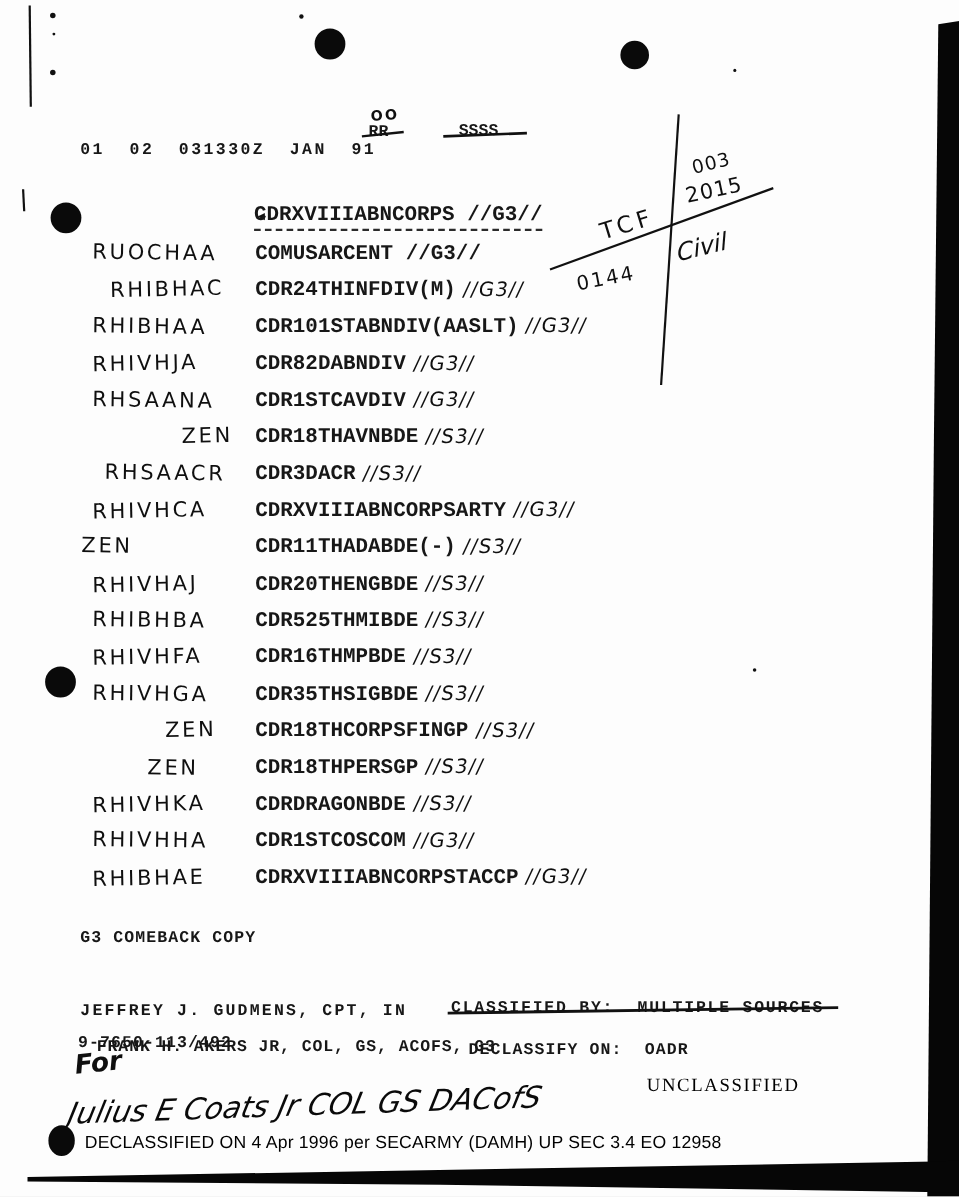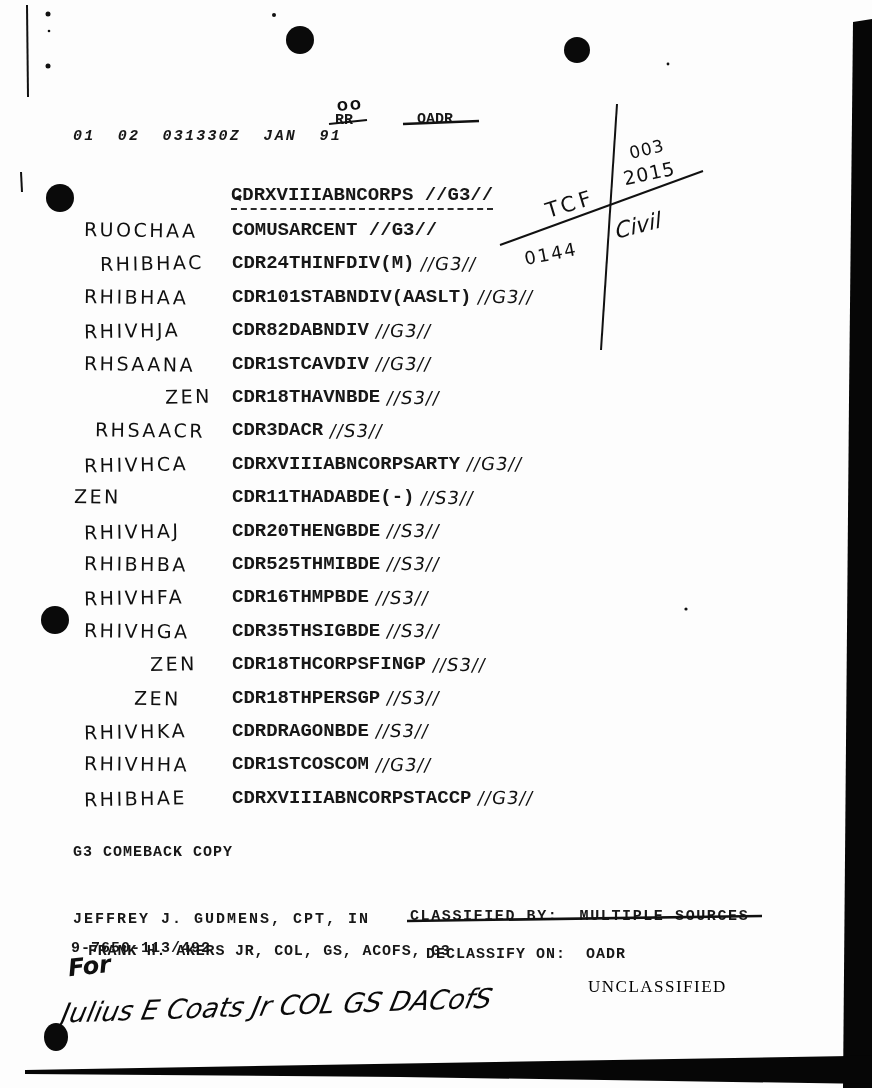--- a/index.html
+++ b/index.html
@@ -5,21 +5,21 @@
   html,body{margin:0;padding:0;background:#e8e8e8;}
   .page{position:relative;width:872px;height:1088px;background:#fdfdfd;overflow:hidden;
         font-family:"Liberation Sans",sans-serif;color:#141414;}
   .abs{position:absolute;}
   .typed{font-family:"Liberation Mono","DejaVu Sans Mono",monospace;font-weight:700;
          font-size:15px;color:#171717;white-space:pre;}
   .hand{font-family:"DejaVu Sans",sans-serif;color:#0f0f0f;white-space:pre;}
   .serif{font-family:"Liberation Serif","DejaVu Serif",serif;}
 
   
-  .serial{left:73px;top:128px;letter-spacing:2.2px;font-style:italic;}
+  .serial{left:73px;top:128px;letter-spacing:2.2px;}
   .prec-oo{left:337px;top:98px;font-size:13px;font-weight:700;letter-spacing:2px;transform:rotate(-4deg);}
   .prec-rr{left:335px;top:112px;}
   .ssss{left:417px;top:111px;}
 
   
   .x-tcf{left:545px;top:192px;font-size:21px;letter-spacing:4px;transform:rotate(-17deg);font-weight:500;}
   .x-n1{left:629px;top:139px;font-size:17px;letter-spacing:1px;transform:rotate(-14deg);}
   .x-n2{left:623px;top:162px;font-size:19px;letter-spacing:1px;transform:rotate(-12deg);}
   .x-n3{left:524px;top:243px;font-size:18px;letter-spacing:2px;transform:rotate(-11deg);}
   .x-word{left:615px;top:213px;font-size:22px;font-style:italic;transform:rotate(-14deg) skewX(-8deg);}
@@ -58,21 +58,21 @@
   svg.marks{position:absolute;left:0;top:0;pointer-events:none;}
 </style>
 </head>
 <body>
 
 <div class="page">
 
   <div class="abs typed serial">01  02  031330Z  JAN  91</div>
   <div class="abs hand prec-oo">OO</div>
   <div class="abs typed prec-rr">RR</div>
-  <div class="abs typed ssss">OADR</div>
+  <div class="abs typed ssss">SSSS</div>
 
   <div class="abs hand x-tcf">TCF</div>
   <div class="abs hand x-n1">003</div>
   <div class="abs hand x-n2">2015</div>
   <div class="abs hand x-n3">0144</div>
   <div class="abs hand x-word">Civil</div>
 
   <div class="abs addr">
     <div class="arow">
       <span class="hand acode"></span>
@@ -174,20 +174,21 @@
 
   <div class="abs typed comeback">G3 COMEBACK COPY</div>
   <div class="abs typed drafter">JEFFREY J. GUDMENS, CPT, IN</div>
   <div class="abs typed phone">9-7650-113/492</div>
   <div class="abs typed classified">CLASSIFIED BY:  MULTIPLE SOURCES</div>
   <div class="abs typed declassify">DECLASSIFY ON:  OADR</div>
   <div class="abs hand forword">For</div>
   <div class="abs typed approver">FRANK H. AKERS JR, COL, GS, ACOFS, G3</div>
   <div class="abs serif uncl">UNCLASSIFIED</div>
   <div class="abs hand sig">Julius E Coats Jr COL GS DACofS</div>
+  <div class="abs stamp">DECLASSIFIED ON 4 Apr 1996 per SECARMY (DAMH) UP SEC 3.4 EO 12958</div>
 
   <svg class="marks" width="872" height="1088" viewBox="0 0 872 1088">
 
     <line x1="329" y1="124" x2="367" y2="120" stroke="#111" stroke-width="2.2"></line>
     <line x1="403" y1="124" x2="479" y2="121" stroke="#111" stroke-width="2.4"></line>
     <line x1="407" y1="921" x2="762" y2="916" stroke="#111" stroke-width="2.6"></line>
 
     <line x1="617" y1="104" x2="601" y2="350" stroke="#111" stroke-width="2"></line>
     <line x1="500" y1="245" x2="703" y2="171" stroke="#111" stroke-width="2"></line>
 

